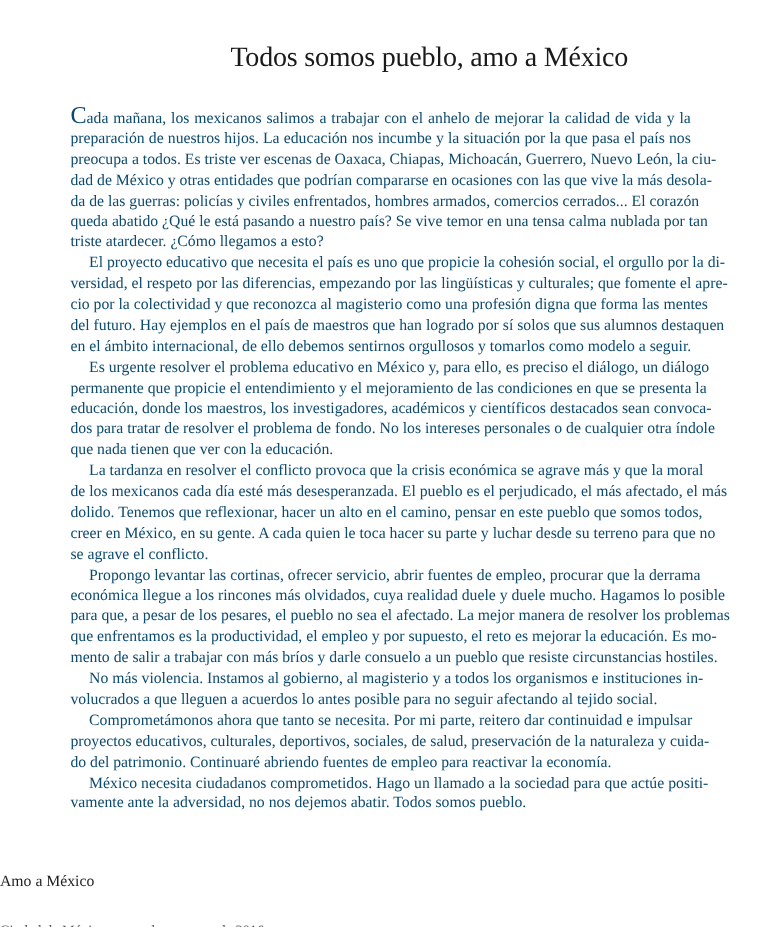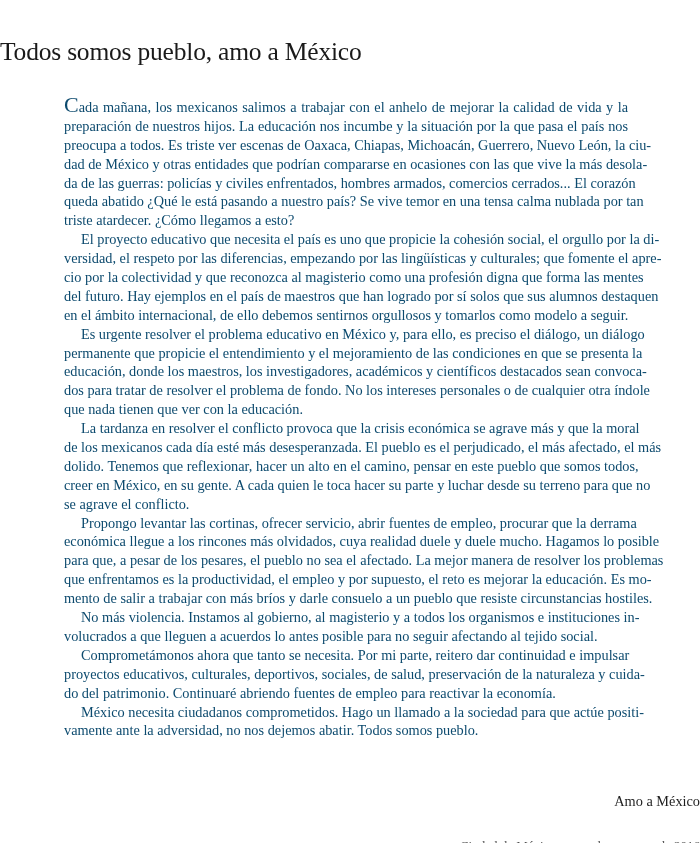--- a/index.html
+++ b/index.html
@@ -20,21 +20,21 @@
     left: 0;
     top: 0;
     width: 700px;
     height: 843px;
   }
   .title {
     position: absolute;
     top: 37px;
     left: 0;
     width: 571px;
-    text-align: left;
+    text-align: right;
     font-size: 25.5px;
     letter-spacing: -0.2px;
     color: #1a1a1a;
     margin: 0;
     font-weight: normal;
   }
   .body-text {
     position: absolute;
     top: 98px;
     left: 64px;
@@ -59,21 +59,21 @@
     padding-left: 17px;
   }
   .dropcap {
     font-size: 22px;
     line-height: 14px;
   }
   .closing {
     position: absolute;
     left: 0;
     width: 700px;
-    text-align: right;
+    text-align: left;
     font-size: 14.3px;
     color: #1e1e1e;
   }
   .closing.amo { top: 793px; }
   .closing.sig { top: 818px; font-size: 14.6px; margin-top: 34px; }
   .closing.place { top: 838px; font-size: 13px; color: #555; }
 </style>
 </head>
 <body>
 

